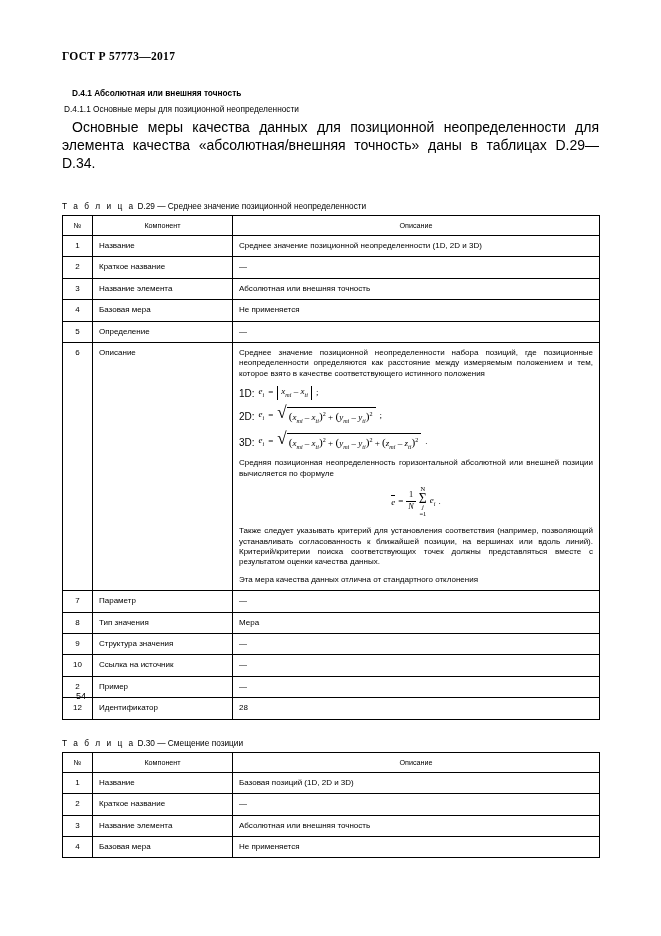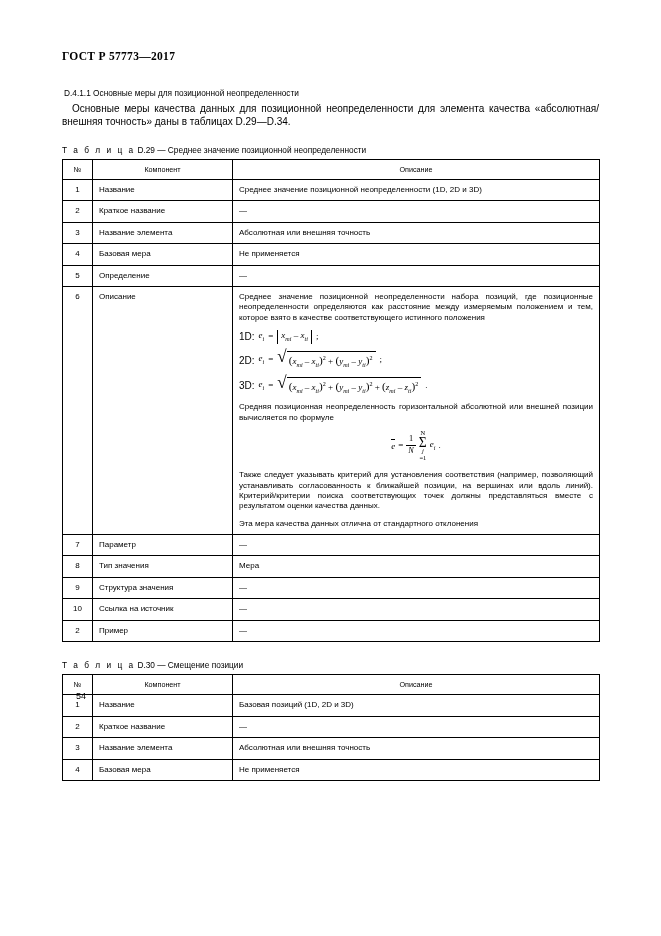--- a/index.html
+++ b/index.html
@@ -40,24 +40,24 @@
     font-weight: bold;
     margin: 0 0 6px 10px;
   }
   .sec-h3 {
     font-family: "Liberation Sans", sans-serif;
     font-size: 8.3px;
     margin: 0 0 5px 2px;
   }
   .para {
     font-family: "Liberation Sans", sans-serif;
-    font-size: 10px;
+    font-size: 14px;
     line-height: 1.28;
     text-align: justify;
-    margin: 0 0 16px 0;
+    margin: 0 0 28px 0;
     text-indent: 10px;
   }
   .tbl-caption {
     font-family: "Liberation Sans", sans-serif;
     font-size: 8.3px;
     margin: 0 0 4px 0;
   }
   .tbl-caption .spaced {
     letter-spacing: 2px;
   }
@@ -159,20 +159,21 @@
   }
   .gap-20 { height: 18px; }
 </style>
 </head>
 <body>
 
 <div class="page">
 
   <div class="header-std">ГОСТ Р 57773—2017</div>
 
+  <div class="sec-h2">D.4.1 Абсолютная или внешняя точность</div>
   <div class="sec-h3">D.4.1.1 Основные меры для позиционной неопределенности</div>
   <div class="para">Основные меры качества данных для позиционной неопределенности для элемента качества «абсолютная/внешняя точность» даны в таблицах D.29—D.34.</div>
 
   <div class="tbl-caption">
     <span class="spaced">Т а б л и ц а</span>
     <span>D.29 — Среднее значение позиционной неопределенности</span>
   </div>
 
   <table class="doc">
     <colgroup>
@@ -301,20 +302,25 @@
       <tr>
         <td class="num cell-mid">10</td>
         <td class="cell-mid">Ссылка на источник</td>
         <td class="cell-mid">—</td>
       </tr>
       <tr>
         <td class="num cell-mid">2</td>
         <td class="cell-mid">Пример</td>
         <td class="cell-mid">—</td>
       </tr>
+      <tr>
+        <td class="num cell-mid">12</td>
+        <td class="cell-mid">Идентификатор</td>
+        <td class="cell-mid">28</td>
+      </tr>
     </tbody>
   </table>
 
   <div class="gap-20"></div>
 
   <div class="tbl-caption">
     <span class="spaced">Т а б л и ц а</span>
     <span>D.30 — Смещение позиции</span>
   </div>
 

